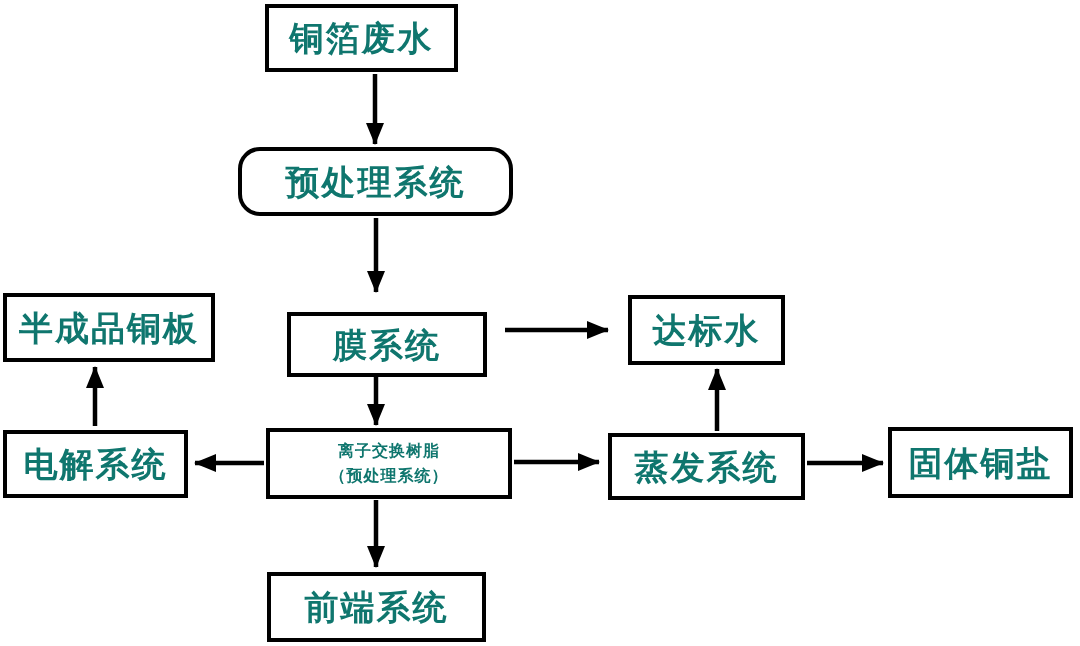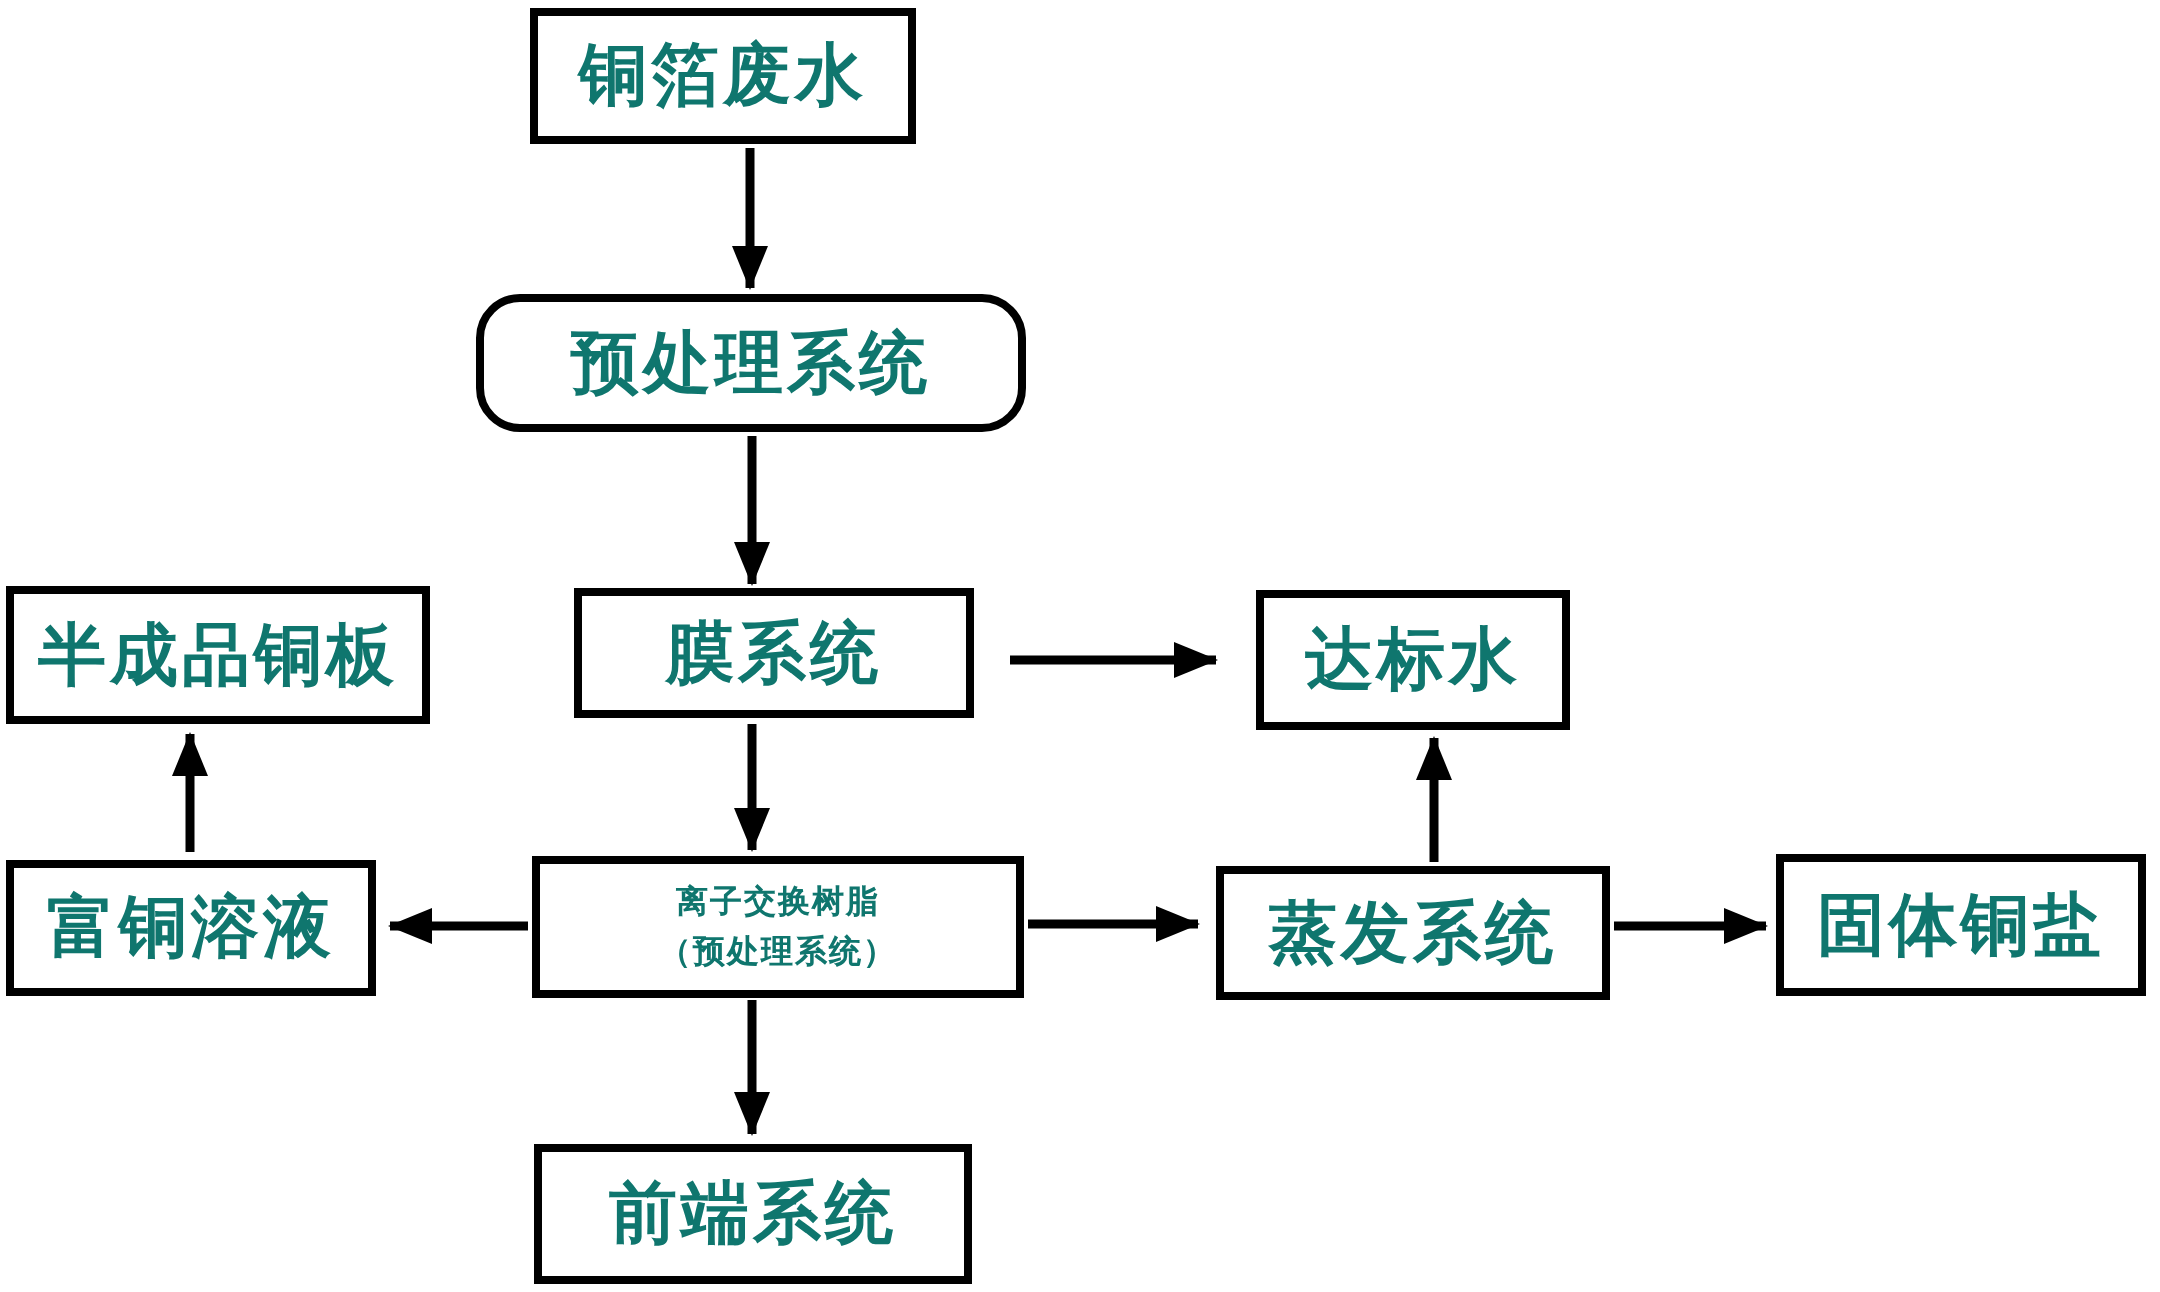--- a/index.html
+++ b/index.html
@@ -63,27 +63,27 @@
     <line x1="514" y1="462" x2="599" y2="462" marker-end="url(#ah)"></line>
     <line x1="717" y1="431" x2="717" y2="369" marker-end="url(#ah)"></line>
     <line x1="807" y1="463" x2="883" y2="463" marker-end="url(#ah)"></line>
     <line x1="376" y1="500" x2="376" y2="567" marker-end="url(#ah)"></line>
   </svg>
 
   <div class="node" style="left:265px; top:4px; width:193px; height:68px;">铜箔废水</div>
 
   <div class="node" style="left:238px; top:147px; width:275px; height:69px;border-radius:22px;">预处理系统</div>
 
-  <div class="node" style="left:287px; top:294px; width:200px; height:65px;">膜系统</div>
+  <div class="node" style="left:287px; top:312px; width:200px; height:65px;">膜系统</div>
 
   <div class="node" style="left:628px; top:295px; width:157px; height:70px;">达标水</div>
 
   <div class="node" style="left:3px; top:293px; width:212px; height:69px;">半成品铜板</div>
 
-  <div class="node" style="left:3px; top:430px; width:185px; height:68px;">富铜溶液</div>
+  <div class="node" style="left:3px; top:430px; width:185px; height:68px;">电解系统</div>
 
   <div class="node node-small" style="left:266px; top:428px; width:246px; height:71px;">
     <span>离子交换树脂</span>
     <span>（预处理系统）</span>
   </div>
 
   <div class="node" style="left:608px; top:433px; width:197px; height:67px;">蒸发系统</div>
 
   <div class="node" style="left:888px; top:427px; width:185px; height:71px;">固体铜盐</div>
 

